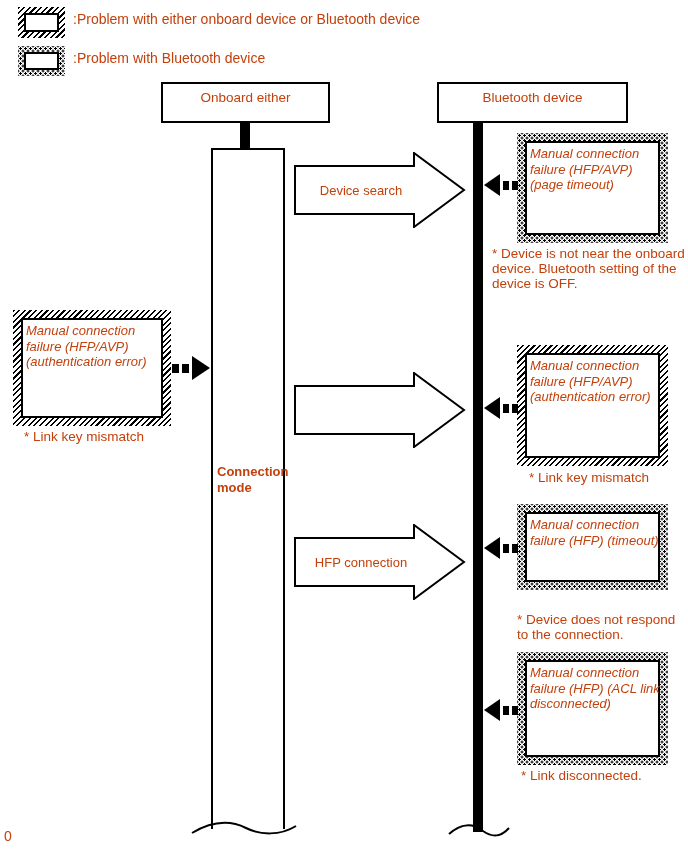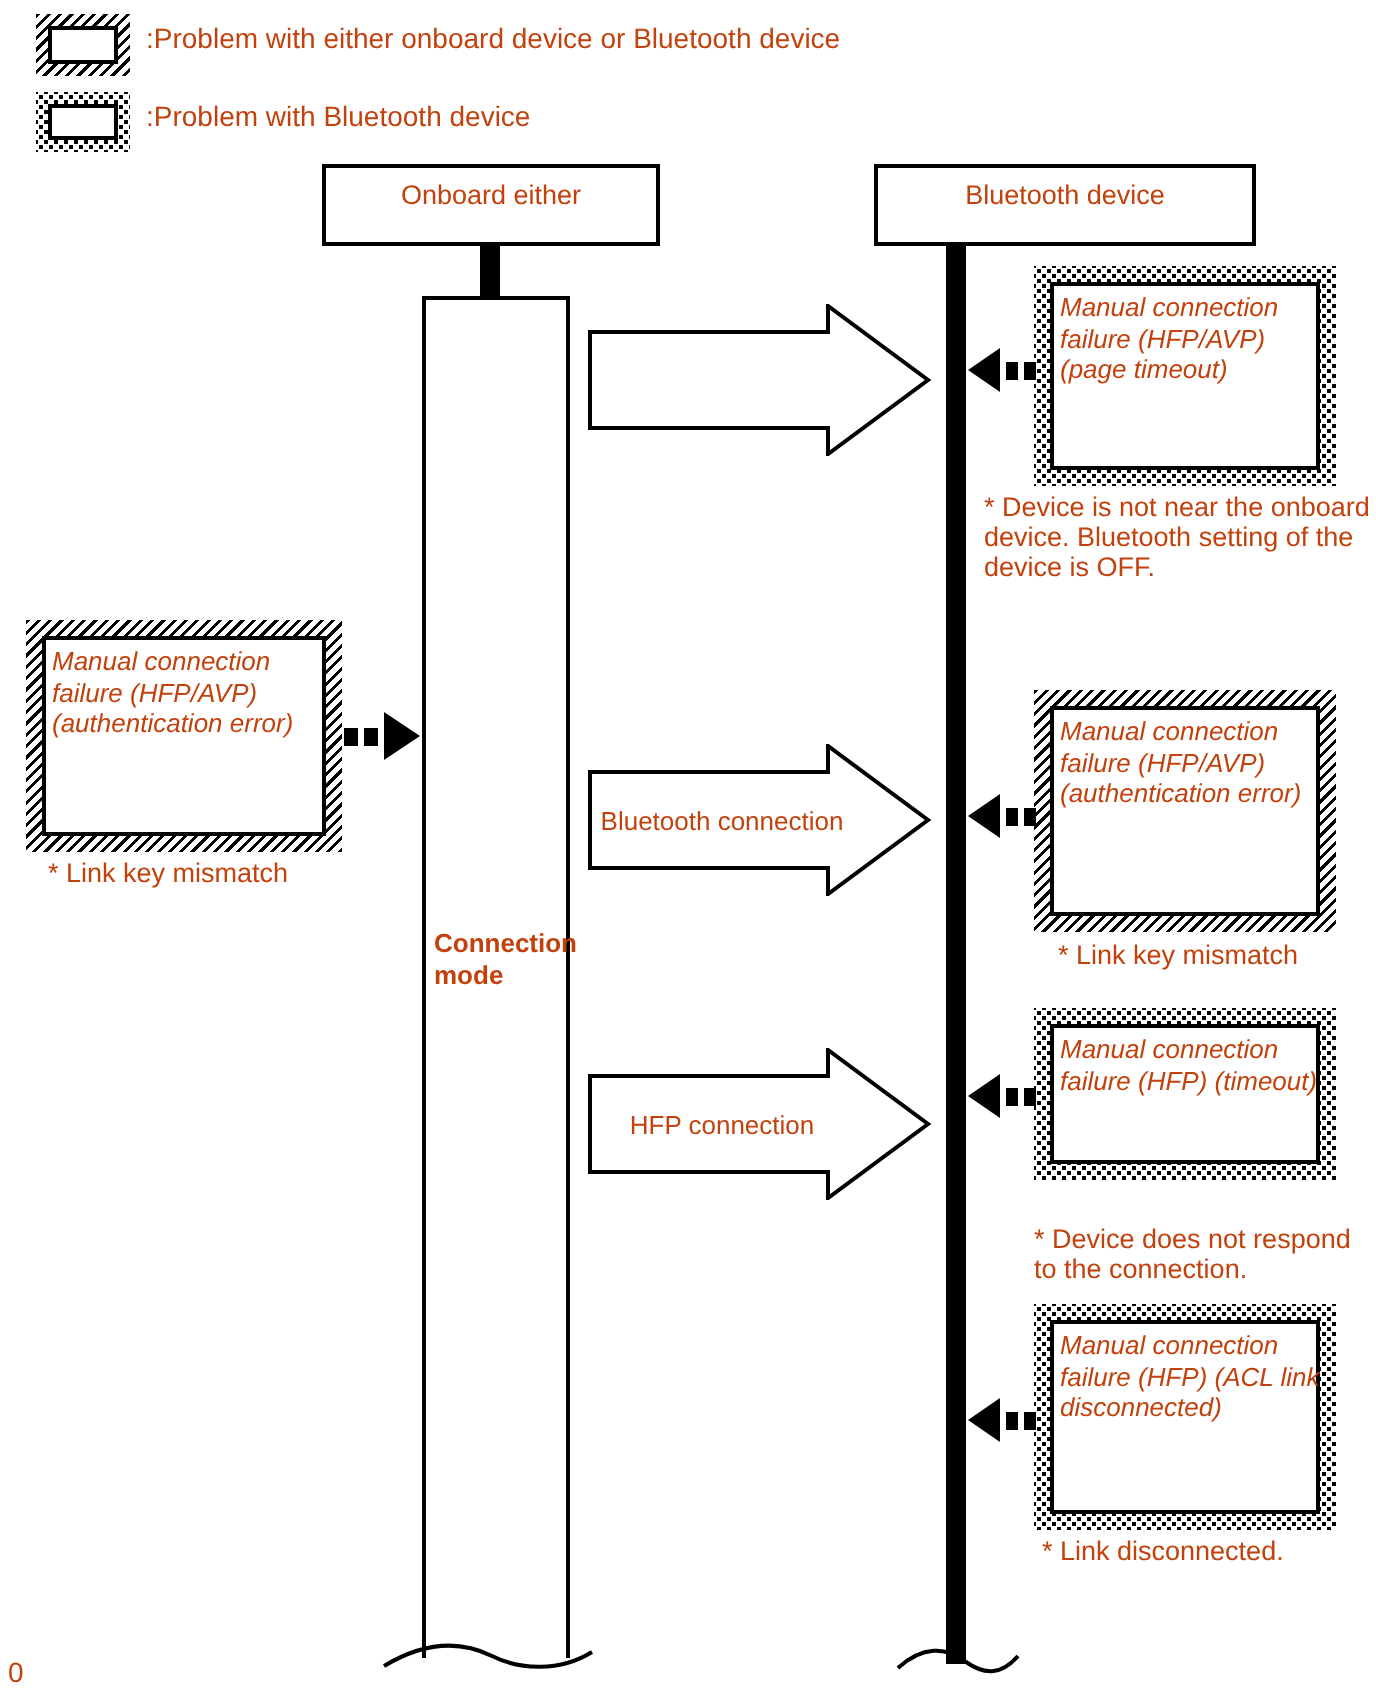--- a/index.html
+++ b/index.html
@@ -90,27 +90,27 @@
 
   <div class="conn-rect">
     <div class="conn-label">Connection
 mode</div>
   </div>
 
   <div class="flow" style="left:294px; top:152px;">
     <svg width="172" height="76" viewBox="0 0 172 76">
       <polygon points="1,14 120,14 120,1 170,38 120,75 120,62 1,62" fill="#ffffff" stroke="#000000" stroke-width="2"></polygon>
     </svg>
+    <span class="flow-label">Device search</span>
   </div>
 
   <div class="flow" style="left:294px; top:372px;">
     <svg width="172" height="76" viewBox="0 0 172 76">
       <polygon points="1,14 120,14 120,1 170,38 120,75 120,62 1,62" fill="#ffffff" stroke="#000000" stroke-width="2"></polygon>
     </svg>
-    <span class="flow-label">Bluetooth connection</span>
   </div>
 
   <div class="flow" style="left:294px; top:524px;">
     <svg width="172" height="76" viewBox="0 0 172 76">
       <polygon points="1,14 120,14 120,1 170,38 120,75 120,62 1,62" fill="#ffffff" stroke="#000000" stroke-width="2"></polygon>
     </svg>
     <span class="flow-label">HFP connection</span>
   </div>
 
   <div class="pbox hatched" style="left:13px; top:310px; width:158px; height:116px;">

